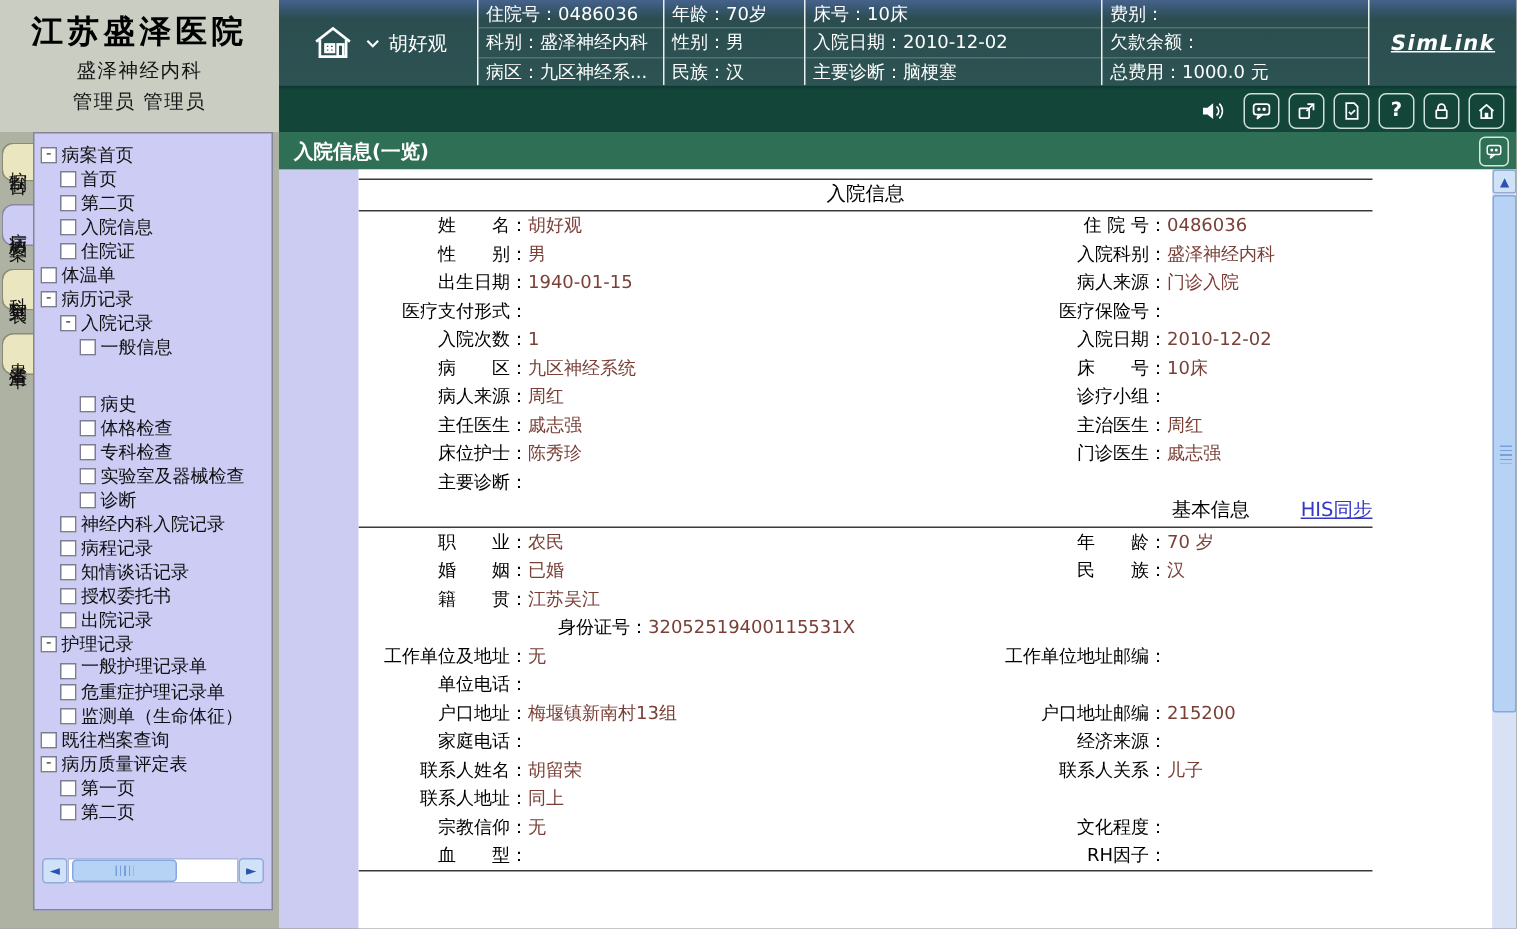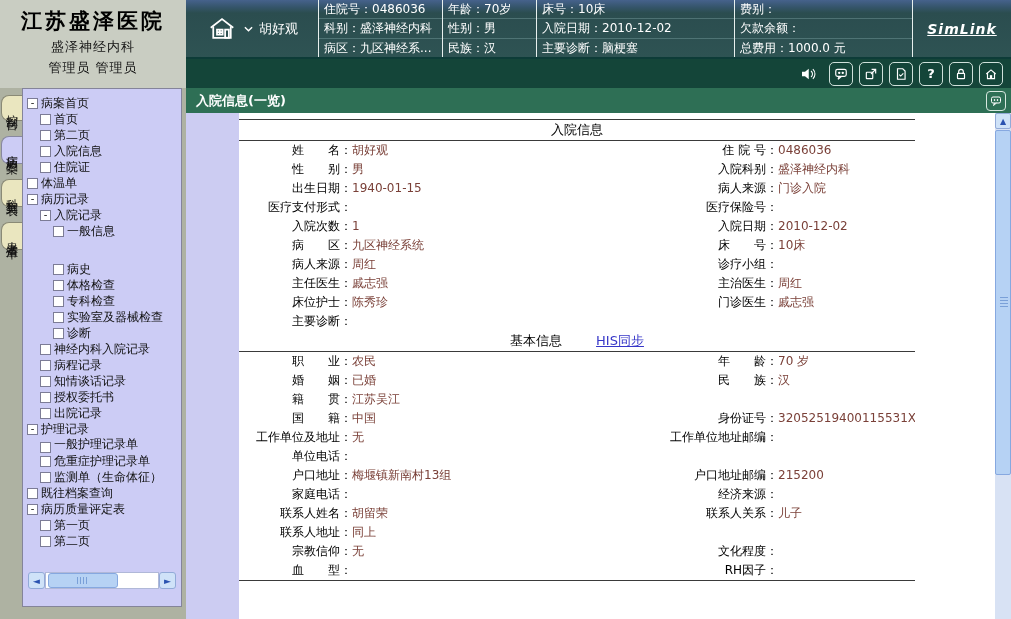--- a/index.html
+++ b/index.html
@@ -51,21 +51,21 @@
   
   .main{position:absolute;left:186px;top:88px;width:825px;height:602px;}
   .main-title{height:25px;background:#2e6f55;color:#fff;font-weight:bold;font-size:13px;display:flex;
               align-items:center;justify-content:space-between;padding:0 5px 0 10px;}
   .title-bubble{width:18px;height:18px;border:1px solid #d8e8e0;border-radius:4px;display:flex;flex:none;
               align-items:center;justify-content:center;color:#fff;cursor:pointer;}
   .main-body{position:absolute;top:25px;left:0;right:0;bottom:27px;background:#ccccf2;}
   .content{position:absolute;left:53px;right:16px;top:0;bottom:0;background:#fff;overflow:hidden;}
   .ctable{width:676px;margin-top:6px;border-top:1px solid #3a3a3a;border-bottom:1px solid #3a3a3a;}
   .sec-head{height:20px;line-height:20px;text-align:center;font-size:13px;color:#000;border-bottom:1px solid #3a3a3a;}
-  .sec2-head{height:20px;line-height:20px;display:flex;justify-content:center;gap:34px;font-size:13px;
+  .sec2-head{height:20px;line-height:20px;display:flex;justify-content:flex-end;gap:34px;font-size:13px;
              border-bottom:1px solid #3a3a3a;}
   .link{color:#3636c8;text-decoration:underline;cursor:pointer;}
   .row{display:flex;height:19px;line-height:19px;font-size:12px;gap:16px;}
   .cl,.cr{width:338px;display:flex;overflow:hidden;}
   .lab{color:#000;text-align:right;white-space:pre;flex:none;}
   .cl .lab{width:113px}.cr .lab{width:193px}
   .val{color:#7a4038;white-space:pre;}
   
   .vscroll{position:absolute;right:0;top:0;bottom:0;width:16px;background:#d8e2f4;}
   .vs-btn{position:absolute;left:0;width:16px;height:16px;box-sizing:border-box;background:#cfe2f8;
@@ -458,24 +458,20 @@
                 <span class="cl">
                   <span class="lab">籍　　贯：</span>
                   <span class="val">江苏吴江</span>
                 </span>
                 <span class="cr">
                   <span class="lab"></span>
                   <span class="val"></span>
                 </span>
               </div>
               <div class="row">
-                <span class="cl">
-                  <span class="lab">国　　籍：</span>
-                  <span class="val">中国</span>
-                </span>
                 <span class="cr">
                   <span class="lab">身份证号：</span>
                   <span class="val">32052519400115531X</span>
                 </span>
               </div>
               <div class="row">
                 <span class="cl">
                   <span class="lab">工作单位及地址：</span>
                   <span class="val">无</span>
                 </span>

